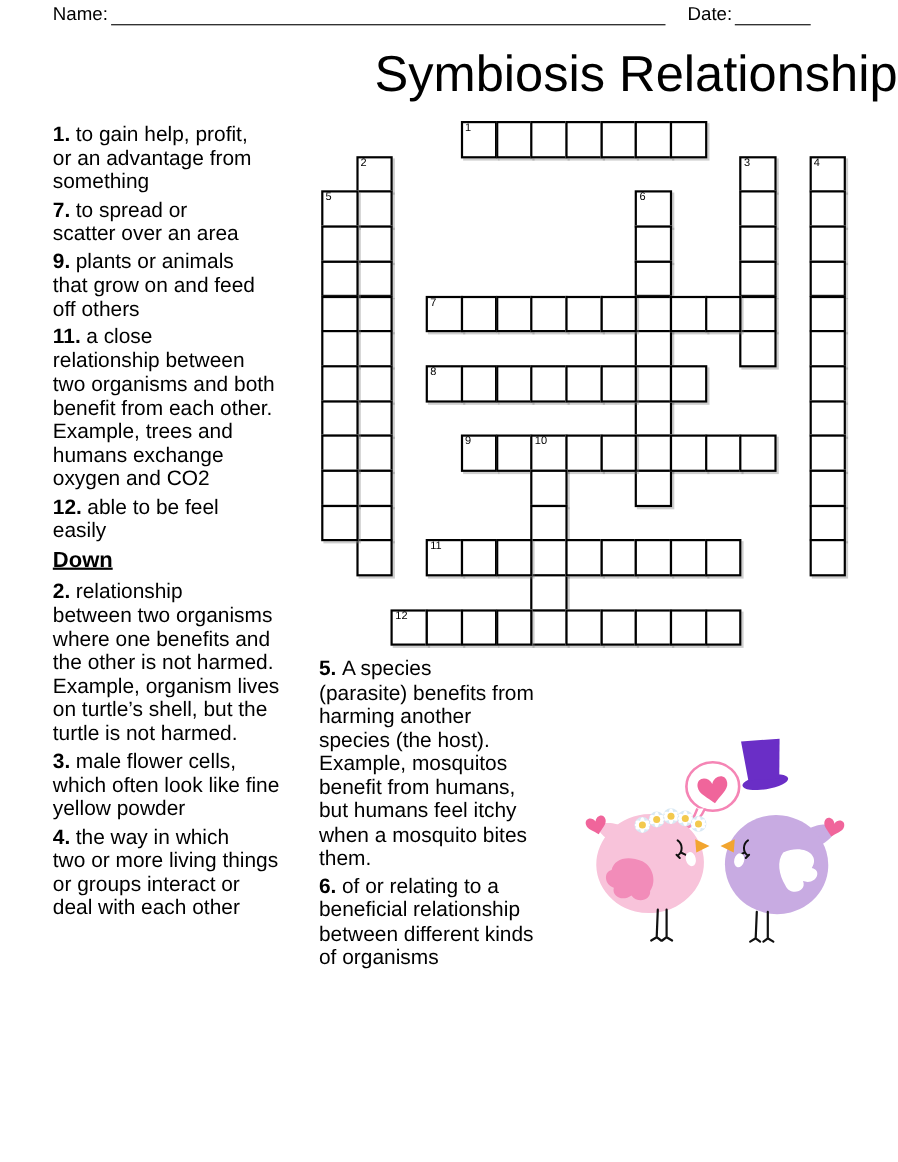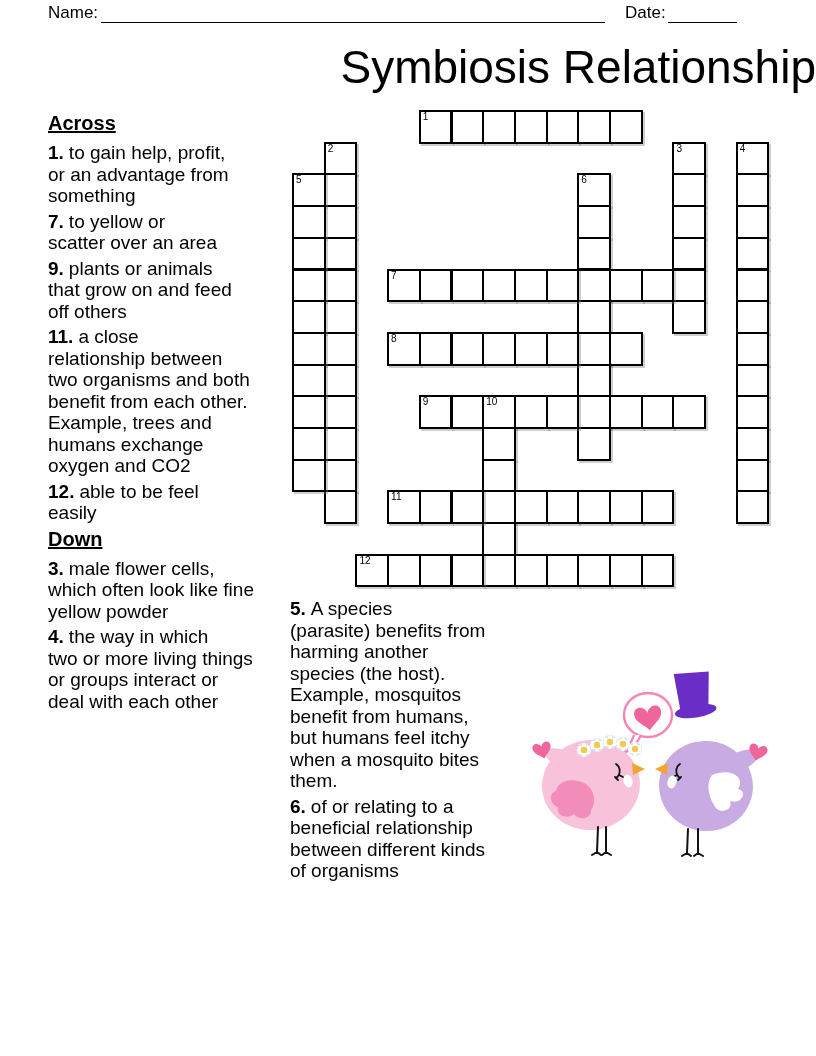--- a/index.html
+++ b/index.html
@@ -168,42 +168,48 @@
       <div class="cell" style="left: 126.8px; top: 443.8px; width: 33.7px; height: 33.7px;"></div>
       <div class="cell" style="left: 158.5px; top: 443.8px; width: 33.7px; height: 33.7px;"></div>
       <div class="cell" style="left: 221.9px; top: 443.8px; width: 33.7px; height: 33.7px;"></div>
       <div class="cell" style="left: 253.6px; top: 443.8px; width: 33.7px; height: 33.7px;"></div>
       <div class="cell" style="left: 285.3px; top: 443.8px; width: 33.7px; height: 33.7px;"></div>
       <div class="cell" style="left: 317px; top: 443.8px; width: 33.7px; height: 33.7px;"></div>
       <div class="cell" style="left: 348.7px; top: 443.8px; width: 33.7px; height: 33.7px;"></div>
     </div>
 
   <div class="clue-col" id="left-col">
-    <div class="clue-heading">Across</div>
     <div id="across-list">
         <div class="clue"><b class="clue-num">1.</b><span class="clue-text">to gain help, profit,
 or an advantage from
 something</span></div>
-        <div class="clue"><b class="clue-num">7.</b><span class="clue-text">to yellow or
+        <div class="clue"><b class="clue-num">7.</b><span class="clue-text">to spread or
 scatter over an area</span></div>
         <div class="clue"><b class="clue-num">9.</b><span class="clue-text">plants or animals
 that grow on and feed
 off others</span></div>
         <div class="clue"><b class="clue-num">11.</b><span class="clue-text">a close
 relationship between
 two organisms and both
 benefit from each other.
 Example, trees and
 humans exchange
 oxygen and CO2</span></div>
         <div class="clue"><b class="clue-num">12.</b><span class="clue-text">able to be feel
 easily</span></div>
       </div>
     <div class="clue-heading down">Down</div>
     <div id="down-list-left">
+        <div class="clue"><b class="clue-num">2.</b><span class="clue-text">relationship
+between two organisms
+where one benefits and
+the other is not harmed.
+Example, organism lives
+on turtle’s shell, but the
+turtle is not harmed.</span></div>
         <div class="clue"><b class="clue-num">3.</b><span class="clue-text">male flower cells,
 which often look like fine
 yellow powder</span></div>
         <div class="clue"><b class="clue-num">4.</b><span class="clue-text">the way in which
 two or more living things
 or groups interact or
 deal with each other</span></div>
       </div>
   </div>
 

